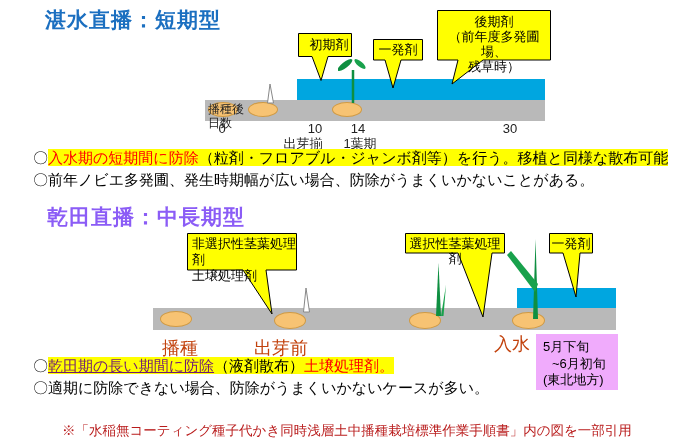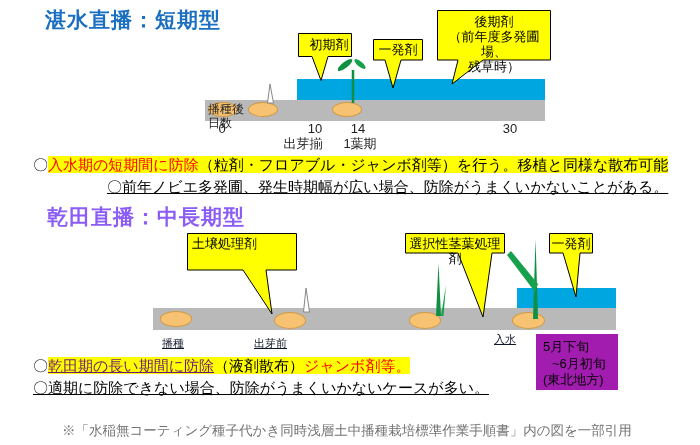--- a/index.html
+++ b/index.html
@@ -9,30 +9,30 @@
   .title1{font-size:21px;font-weight:bold;color:#1b6fc0;letter-spacing:1px;}
   .title2{font-size:21px;font-weight:bold;color:#8b5cf6;letter-spacing:1px;}
   .soil{background:#b9b9b9;}
   .water{background:#00a6e0;}
   .seed{background:#f7c373;border:1px solid #cf9a45;border-radius:50%;}
   .co-svg{position:absolute;}
   .co-text{position:absolute;font-size:13px;line-height:15px;text-align:center;color:#000;}
   .co-text.left{text-align:left;line-height:16px;}
   .tick{position:absolute;font-size:13px;color:#222;transform:translateX(-50%);white-space:nowrap;}
   .axis-label{font-size:12px;line-height:14px;color:#222;}
-  .bar-label{position:absolute;font-size:11px;color:#0f172a;white-space:nowrap;text-decoration:underline;}
+  .bar-label{position:absolute;font-size:18px;color:#c2410c;white-space:nowrap;}
   .notes{position:absolute;font-size:15px;line-height:21.5px;white-space:nowrap;color:#000;}
   .hl{background:#ffff00;}
   .red{color:#ff0000;}
   .red-u{color:#701a75;text-decoration:underline;}
-  .u{text-decoration:underline;}
-  .period-box{position:absolute;background:#a21caf;font-size:13px;line-height:16.5px;
+  .u{}
+  .period-box{position:absolute;background:#f0abfc;font-size:13px;line-height:16.5px;
               padding:5px 4px 4px 7px;color:#000;}
   .indent1{padding-left:9px;}
-  .footer{position:absolute;font-size:13.5px;color:#737373;white-space:nowrap;}
+  .footer{position:absolute;font-size:13.5px;color:#b91c1c;white-space:nowrap;}
 </style>
 </head>
 <body>
 
 <div class="frame">
 
   <div class="abs title1" style="left:45px;top:6px;">湛水直播：短期型</div>
 
   <div class="abs soil" style="left:205px;top:100px;width:340px;height:21px;"></div>
   <div class="abs water" style="left:297px;top:79px;width:248px;height:21px;"></div>
@@ -75,21 +75,21 @@
     <div>日数</div>
   </div>
 
   <div class="tick" style="left:222px;top:121px;">0</div>
   <div class="tick" style="left:303px;top:121px;margin-left:12px;">10</div>
   <div class="tick" style="left:358px;top:121px;">14</div>
   <div class="tick" style="left:510px;top:121px;">30</div>
   <div class="tick" style="left:303px;top:135px;">出芽揃</div>
   <div class="tick" style="left:360px;top:135px;">1葉期</div>
 
-  <div class="notes" style="left:33px;top:154px;text-align:right;">
+  <div class="notes" style="left:33px;top:147px;">
     <div><span>〇</span><span class="hl"><span class="red">入水期の短期間に防除</span><span>（粒剤・フロアブル・ジャンボ剤等）を行う。移植と同様な散布可能</span></span></div>
     <div class="u">〇前年ノビエ多発圃、発生時期幅が広い場合、防除がうまくいかないことがある。</div>
   </div>
 
   <div class="abs title2" style="left:47px;top:203px;">乾田直播：中長期型</div>
 
   <div class="abs soil" style="left:153px;top:308px;width:463px;height:22px;"></div>
   <div class="abs water" style="left:517px;top:288px;width:99px;height:20px;"></div>
 
   <div class="abs seed" style="left:160px;top:311px;width:30px;height:14px;"></div>
@@ -108,20 +108,21 @@
 
   <svg class="abs" style="left:504px;top:237px;" width="44" height="83">
     <polygon points="29,82 31.5,2 34,82" fill="#0e8f41"></polygon>
     <path d="M31,55 L3,18 L7,14 L34,47 Z" fill="#18a14c"></path>
   </svg>
 
   <svg class="co-svg" style="left:187px;top:233px;" width="112" height="82">
     <path d="M0.5,0.5 H109.5 V37 H79 L85,81 L56,37 H0.5 Z" fill="#ffff00" stroke="#000" stroke-width="1"></path>
   </svg>
   <div class="co-text left" style="left:192px;top:236px;width:104px;">
+    <div>非選択性茎葉処理剤</div>
     <div>土壌処理剤</div>
   </div>
 
   <svg class="co-svg" style="left:405px;top:233px;" width="102" height="85">
     <path d="M0.5,0.5 H99.5 V20 H87 L78,84 L53,20 H0.5 Z" fill="#ffff00" stroke="#000" stroke-width="1"></path>
   </svg>
   <div class="co-text" style="left:405px;top:236px;width:100px;">選択性茎葉処理剤</div>
 
   <svg class="co-svg" style="left:549px;top:233px;" width="46" height="65">
     <path d="M0.5,0.5 H43.5 V20 H31 L27,64 L14,20 H0.5 Z" fill="#ffff00" stroke="#000" stroke-width="1"></path>
@@ -132,19 +133,19 @@
   <div class="bar-label" style="left:254px;top:336px;">出芽前</div>
   <div class="bar-label" style="left:494px;top:332px;">入水</div>
 
   <div class="period-box" style="left:536px;top:334px;width:71px;height:47px;">
     <div>5月下旬</div>
     <div class="indent1">~6月初旬</div>
     <div>(東北地方)</div>
   </div>
 
   <div class="notes" style="left:33px;top:355px;">
-    <div><span>〇</span><span class="hl"><span class="red-u">乾田期の長い期間に防除</span><span>（液剤散布）</span><span class="red">ジャンボ剤等。</span></span></div>
+    <div><span>〇</span><span class="hl"><span class="red-u">乾田期の長い期間に防除</span><span>（液剤散布）</span><span class="red">土壌処理剤。</span></span></div>
     <div class="u">〇適期に防除できない場合、防除がうまくいかないケースが多い。</div>
   </div>
 
   <div class="footer" style="left:62px;top:422px;">※「水稲無コーティング種子代かき同時浅層土中播種栽培標準作業手順書」内の図を一部引用</div>
 
 </div>
 
 </body></html>

